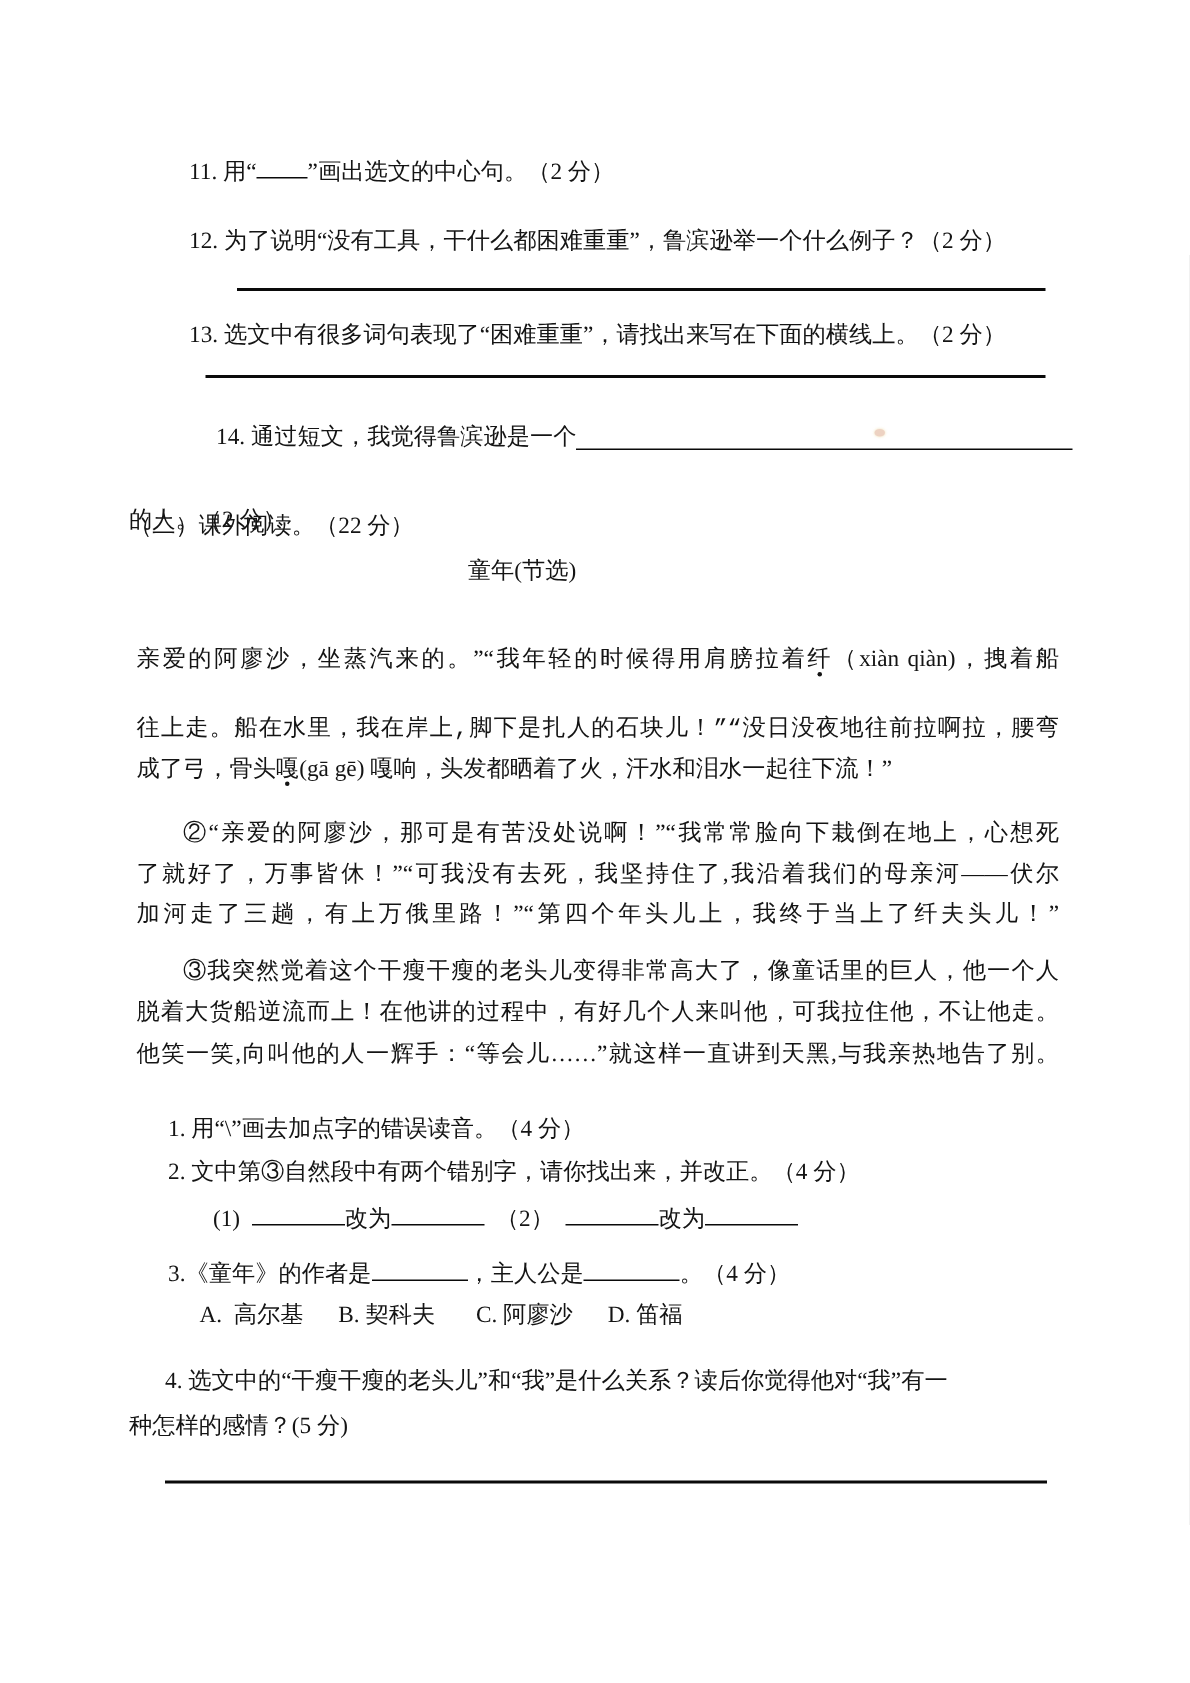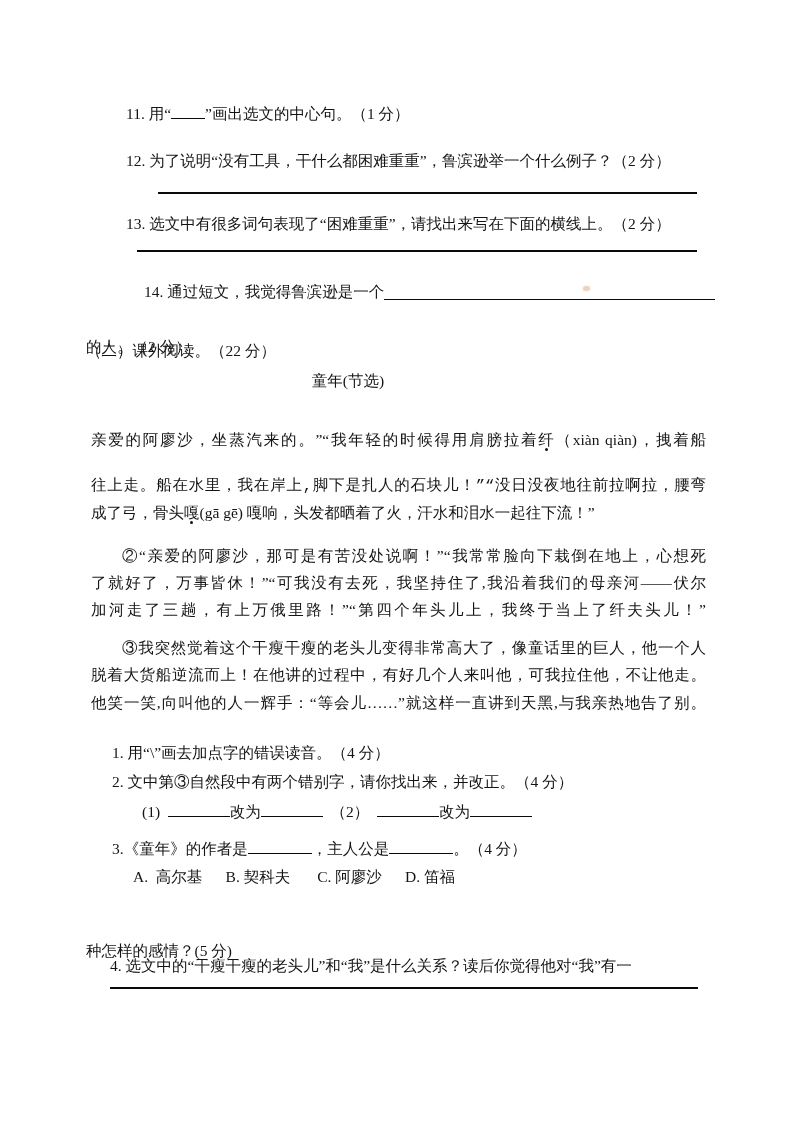--- a/index.html
+++ b/index.html
@@ -61,21 +61,21 @@
     border-radius:50%;
     background:rgba(214,156,120,0.45);
     box-shadow:0 0 2px rgba(230,200,120,0.6);
   }
 </style>
 </head>
 <body>
 
 <div class="page">
   <span class="artifact" style="top: 286px; left: 583px;"></span>
-<div class="line" style="top: 103px; left: 126px;"><span class="txt">11. 用“</span><span class="blank" style="width: 34px;"></span><span class="txt">”画出选文的中心句。（1 分）</span></div>
+<div class="line" style="top: 103px; left: 126px;"><span class="txt">11. 用“</span><span class="blank" style="width: 34px;"></span><span class="txt">”画出选文的中心句。（2 分）</span></div>
     <div class="line" style="top: 150px; left: 126px;"><span class="txt">12. 为了说明“没有工具，干什么都困难重重”，鲁滨逊举一个什么例子？（2 分）</span></div>
     <div class="rule" style="top: 192px; left: 158px; width: 539px;"></div>
     <div class="line" style="top: 213px; left: 126px;"><span class="txt">13. 选文中有很多词句表现了“困难重重”，请找出来写在下面的横线上。（2 分）</span></div>
     <div class="rule" style="top: 250px; left: 137px; width: 560px;"></div>
     <div class="line flex" style="top: 281px; left: 126px; width: 571px; margin-left: 18px;"><span class="txt">14. 通过短文，我觉得鲁滨逊是一个</span><span class="fill"></span></div>
     <div class="line" style="top: 304px; left: 86px; margin-top: 32px;"><span class="txt">的人。（2 分）</span></div>
     <div class="line" style="top: 340px; left: 86px;"><span class="txt">（二）课外阅读。（22 分）</span></div>
     <div class="line c" style="top: 370px; left: 88px; width: 520px;"><span class="txt">童年(节选)</span></div>
     <div class="line j" style="top: 429px; left: 91px; width: 615px;"><span class="txt">亲爱的阿廖沙，坐蒸汽来的。”“我年轻的时候得用肩膀拉着</span><span class="dotc txt">纤</span><span class="txt">（xiàn qiàn)，拽着船</span></div>
     <div class="line j" style="top: 475px; left: 91px; width: 615px; font-family: Liberation Mono, monospace;"><span class="txt">往上走。船在水里，我在岸上,脚下是扎人的石块儿！”“没日没夜地往前拉啊拉，腰弯</span></div>
@@ -84,16 +84,16 @@
     <div class="line j" style="top: 572px; left: 91px; width: 615px;"><span class="txt">了就好了，万事皆休！”“可我没有去死，我坚持住了,我沿着我们的母亲河——伏尔</span></div>
     <div class="line j" style="top: 599px; left: 91px; width: 615px;"><span class="txt">加河走了三趟，有上万俄里路！”“第四个年头儿上，我终于当上了纤夫头儿！”</span></div>
     <div class="line j ind" style="top: 637px; left: 91px; width: 615px;"><span class="txt">③我突然觉着这个干瘦干瘦的老头儿变得非常高大了，像童话里的巨人，他一个人</span></div>
     <div class="line j" style="top: 664px; left: 91px; width: 615px;"><span class="txt">脱着大货船逆流而上！在他讲的过程中，有好几个人来叫他，可我拉住他，不让他走。</span></div>
     <div class="line j" style="top: 692px; left: 91px; width: 615px;"><span class="txt">他笑一笑,向叫他的人一辉手：“等会儿……”就这样一直讲到天黑,与我亲热地告了别。</span></div>
     <div class="line" style="top: 742px; left: 112px;"><span class="txt">1. 用“\”画去加点字的错误读音。（4 分）</span></div>
     <div class="line" style="top: 771px; left: 112px;"><span class="txt">2. 文中第③自然段中有两个错别字，请你找出来，并改正。（4 分）</span></div>
     <div class="line" style="top: 801px; left: 142px;"><span class="txt">(1)  </span><span class="blank" style="width: 62px;"></span><span class="txt">改为</span><span class="blank" style="width: 62px;"></span><span class="txt">  （2）  </span><span class="blank" style="width: 62px;"></span><span class="txt">改为</span><span class="blank" style="width: 62px;"></span></div>
     <div class="line" style="top: 838px; left: 112px;"><span class="txt">3.《童年》的作者是</span><span class="blank" style="width: 64px;"></span><span class="txt">，主人公是</span><span class="blank" style="width: 64px;"></span><span class="txt">。（4 分）</span></div>
     <div class="line" style="top: 866px; left: 133px;"><span class="txt">A.  高尔基　  B. 契科夫　   C. 阿廖沙　  D. 笛福</span></div>
-    <div class="line" style="top: 910px; left: 110px; margin-top: 45px;"><span class="txt">4. 选文中的“干瘦干瘦的老头儿”和“我”是什么关系？读后你觉得他对“我”有一</span></div>
+    <div class="line" style="top: 910px; left: 110px;"><span class="txt">4. 选文中的“干瘦干瘦的老头儿”和“我”是什么关系？读后你觉得他对“我”有一</span></div>
     <div class="line" style="top: 940px; left: 86px;"><span class="txt">种怎样的感情？(5 分)</span></div>
     <div class="rule" style="top: 987px; left: 110px; width: 588px;"></div>
   </div>
 
 </body></html>

